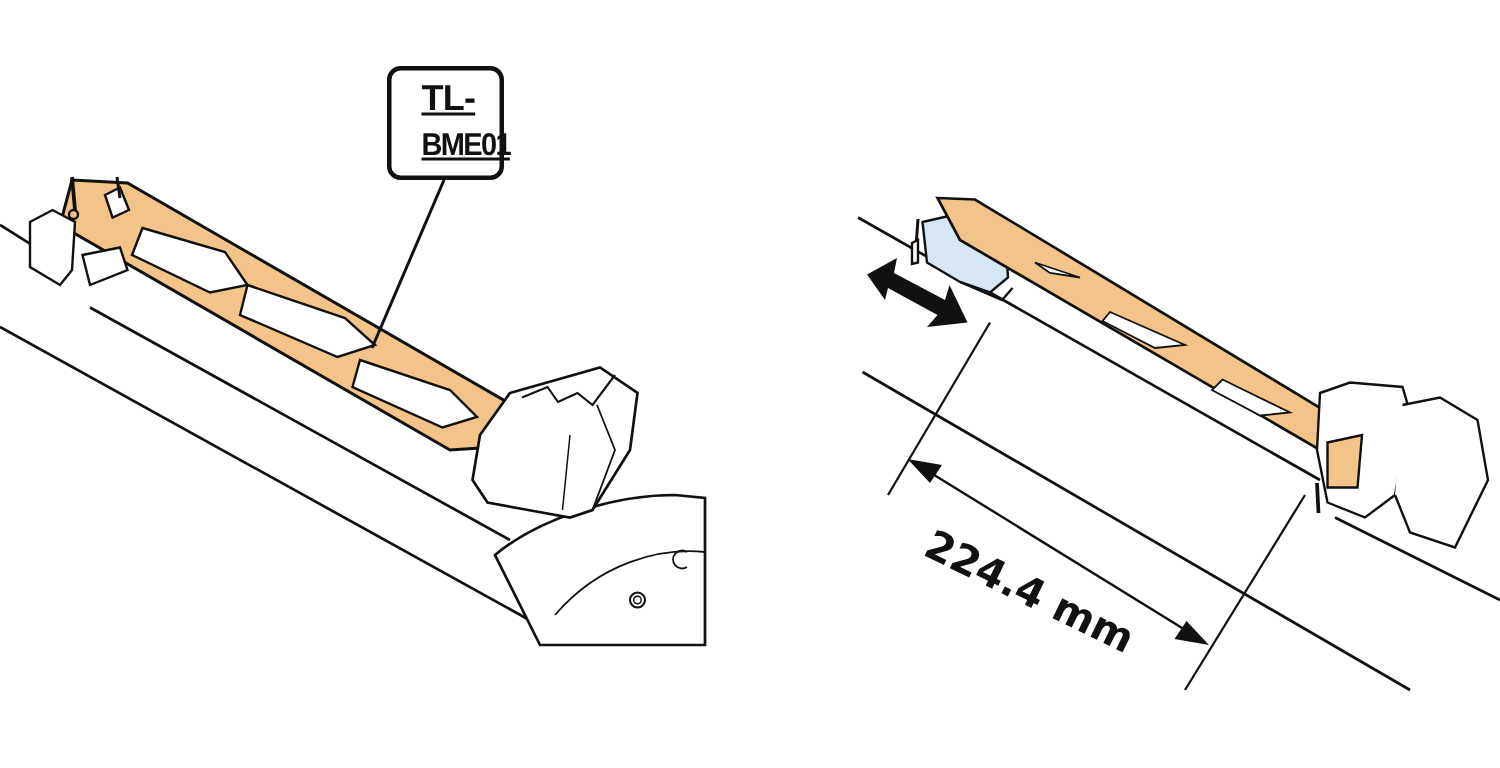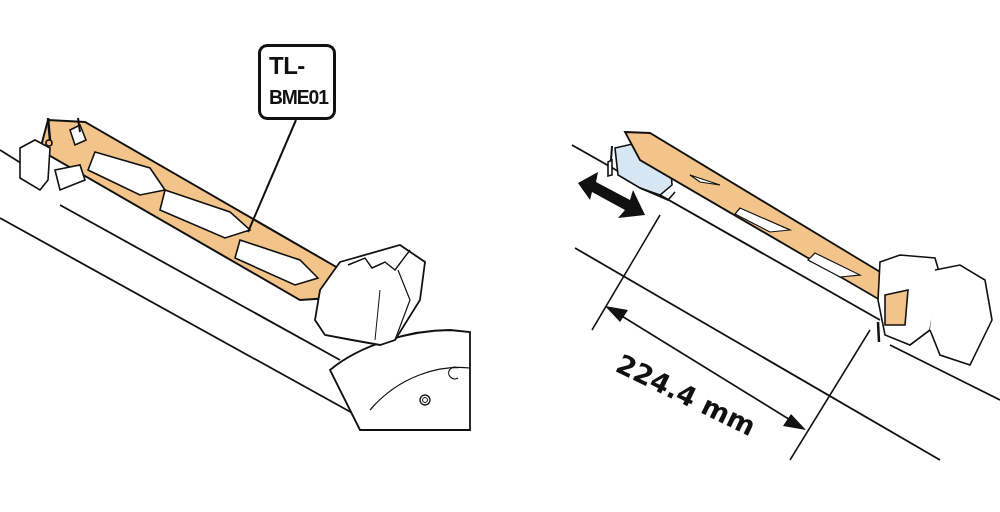--- a/index.html
+++ b/index.html
@@ -7,21 +7,22 @@
          font-family: "Liberation Sans", sans-serif; }
   .panel { position: absolute; top: 0; height: 512px; }
   #panel-left { left: 0; width: 480px; }
   #panel-right { left: 520px; width: 480px; }
   svg { position: absolute; left: 0; top: 0; }
   .tool-label {
     position: absolute; left: 258px; top: 44px; width: 78px; height: 76px;
     border: 3px solid #111; border-radius: 9px; box-sizing: border-box;
     background: #fff; color: #111; font-family: "Liberation Sans", sans-serif;
     font-weight: bold; font-stretch: condensed; line-height: 1;
-    padding: 7px 0 0 8px;
+    padding: 7px 0 0 20px;
+    text-decoration: underline;
   }
   .tool-label .l1 { font-size: 24px; letter-spacing: -0.5px; display: block; }
   .tool-label .l2 { font-size: 21px; letter-spacing: -1.2px; display: block; margin-top: 8px;
                     transform: scaleX(0.92); transform-origin: left; }
   .dim-label {
     position: absolute; left: 625px; top: 365px; font-family: "DejaVu Sans", sans-serif;
     font-size: 27px; font-weight: bold; color: #111; white-space: nowrap;
     transform: rotate(26deg); transform-origin: left top;
   }
 </style>

